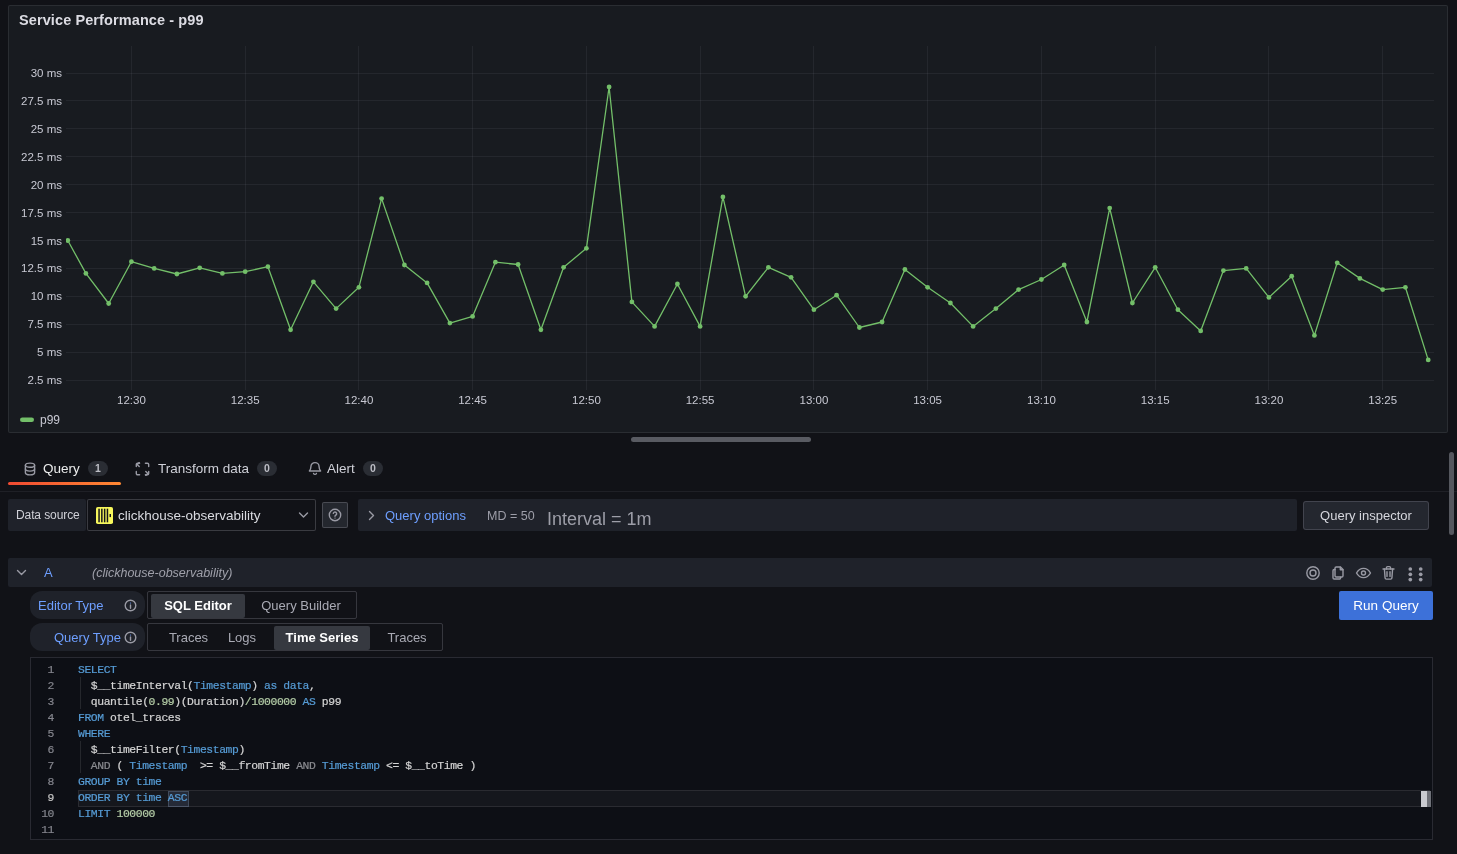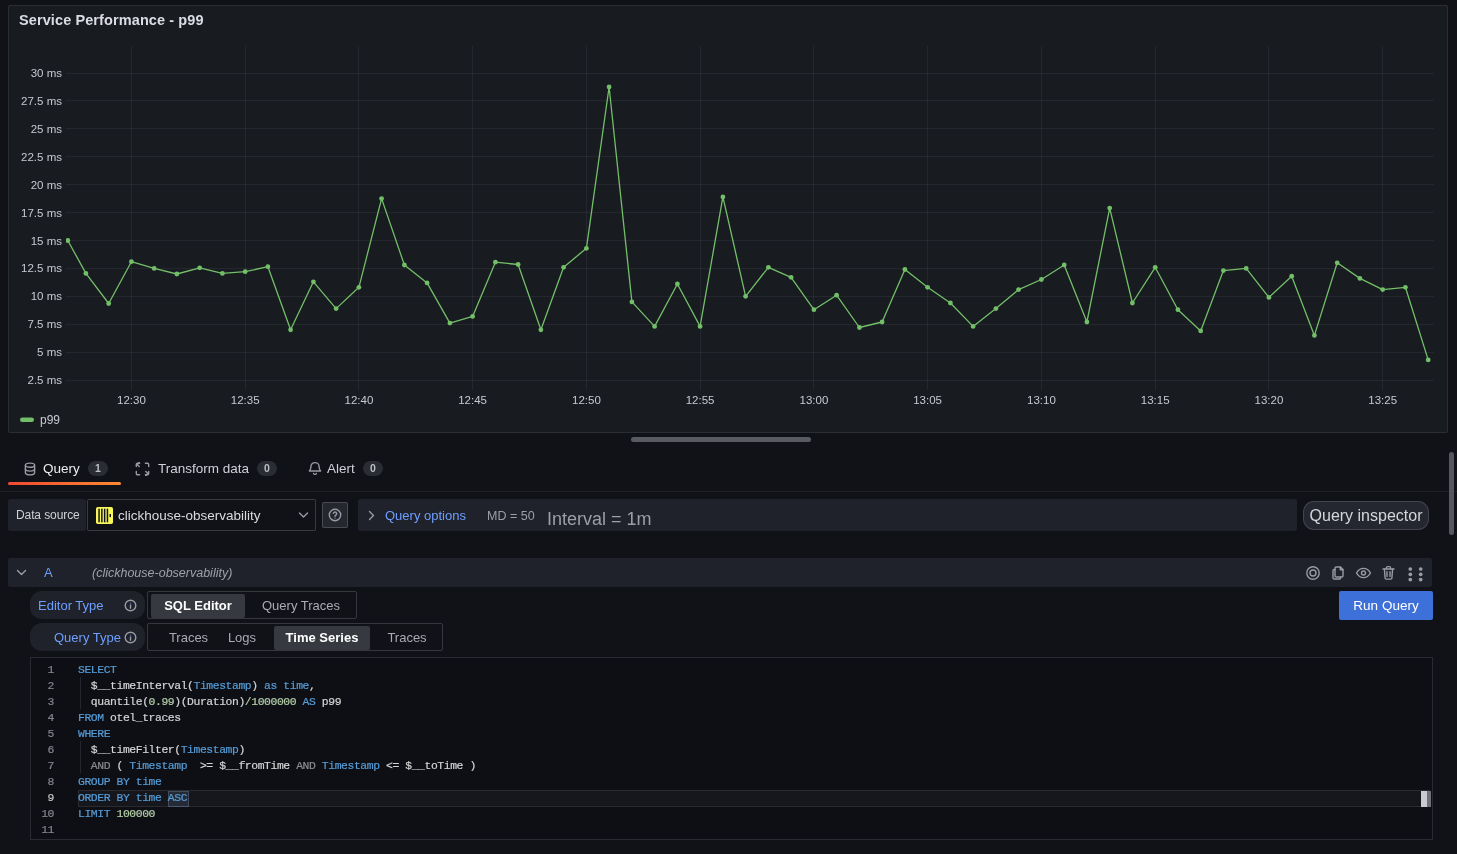--- a/index.html
+++ b/index.html
@@ -193,21 +193,21 @@
 <path d="M5.3 5.3 a1.7 1.7 0 1 1 2.4 1.9 c-0.5 0.25 -0.7 0.55 -0.7 1.1"></path>
 <circle cx="7" cy="10" r="0.55" fill="#c5c6ce" stroke="none"></circle>
 </svg>
 <div class="abs" style="left:358px;top:499px;width:939px;height:32px;background:#1f222a;border-radius:2px"></div>
 <svg class="abs ico" style="left:367px;top:510px" width="9" height="11" viewBox="0 0 9 11" stroke="#c0c1c9">
     <path d="M2.5 1.5 L6.5 5.5 L2.5 9.5"></path>
   </svg>
 <div class="abs" style="left:385px;top:508px;font-size:13px;font-weight:500;color:#6e9fff">Query options</div>
 <div class="abs gray" style="left:487px;top:508.5px;font-size:12.5px">MD = 50</div>
 <div class="abs gray" style="left:547px;top:508.5px;font-size:18px">Interval = 1m</div>
-<div class="abs" style="left:1303px;top:501px;width:126px;height:29px;background:#24272f;border:1px solid rgba(204,204,220,0.18);border-radius:11px;color:#d5d6dd;font-size:16px;font-weight:500;display:flex;align-items:center;justify-content:center">Query inspector</div>
+<div class="abs" style="left:1303px;top:501px;width:126px;height:29px;background:#24272f;border:1px solid rgba(204,204,220,0.18);border-radius:3px;color:#d5d6dd;font-size:13px;font-weight:500;display:flex;align-items:center;justify-content:center">Query inspector</div>
 
 <div class="abs" style="left:1449px;top:452px;width:4.5px;height:83px;border-radius:3px;background:#55575e"></div>
 
 <div class="abs" style="left:8px;top:558px;width:1424px;height:29px;background:#1f222a;border-radius:2px"></div>
 <svg class="abs ico" style="left:16px;top:569px" width="11" height="8" viewBox="0 0 11 8" stroke="#c9cad2">
     <path d="M1.5 1.5 L5.5 5.5 L9.5 1.5"></path>
   </svg>
 <div class="abs" style="left:44px;top:565px;font-size:13px;font-weight:500;color:#6e9fff">A</div>
 <div class="abs" style="left:92px;top:566px;font-size:12.5px;font-style:italic;color:#9fa0aa">(clickhouse-observability)</div>
 <svg class="abs ico" style="left:1305px;top:565px" width="16" height="16" viewBox="0 0 16 16">
@@ -239,21 +239,21 @@
 </svg>
 
 <div class="lbl abs" style="left:30px;top:591px;width:115px;height:28px;padding-left:8px">Editor Type</div>
 <svg class="abs ico" style="left:124px;top:598.5px" width="13" height="13" viewBox="0 0 13 13" stroke="#6e9fff">
 <circle cx="6.5" cy="6.5" r="5.3"></circle>
     <path d="M6.5 6 v3.2"></path>
     <circle cx="6.5" cy="4" r="0.6" fill="#6e9fff" stroke="none"></circle>
 </svg>
 <div class="seg abs" style="left:147px;top:591px;width:210px;height:28px">
 <div class="chip" style="position:absolute;left:3px;top:2px;width:94px;height:23.5px">SQL Editor</div>
-<div class="segtxt" style="position:absolute;left:100px;width:106px">Query Traces</div>
+<div class="segtxt" style="position:absolute;left:100px;width:106px">Query Builder</div>
 </div>
 <div class="abs" style="left:1339px;top:591px;width:94px;height:29px;background:#3d71d9;border-radius:2px;color:#fff;font-size:13.5px;font-weight:500;display:flex;align-items:center;justify-content:center">Run Query</div>
 
 <div class="lbl abs" style="left:30px;top:623px;width:115px;height:28px;padding-left:24px">Query Type</div>
 <svg class="abs ico" style="left:124px;top:630.5px" width="13" height="13" viewBox="0 0 13 13" stroke="#6e9fff">
 <circle cx="6.5" cy="6.5" r="5.3"></circle>
     <path d="M6.5 6 v3.2"></path>
     <circle cx="6.5" cy="4" r="0.6" fill="#6e9fff" stroke="none"></circle>
 </svg>
 <div class="seg abs" style="left:147px;top:623px;width:296px;height:28px">
@@ -280,21 +280,21 @@
 <div class="ln" style="top:35.5px">3</div>
 <div class="ln" style="top:51.5px">4</div>
 <div class="ln" style="top:67.5px">5</div>
 <div class="ln" style="top:83.5px">6</div>
 <div class="ln" style="top:99.5px">7</div>
 <div class="ln" style="top:115.5px">8</div>
 <div class="ln" style="top:131.5px;color:#c6c6c6">9</div>
 <div class="ln" style="top:147.5px">10</div>
 <div class="ln" style="top:163.5px">11</div>
 <div class="cl" style="top:3.5px"><span class="kw">SELECT</span></div>
-<div class="cl" style="top:19.5px">  $__timeInterval(<span class="kw">Timestamp</span>) <span class="kw">as</span> <span class="kw">time</span>,</div>
+<div class="cl" style="top:19.5px">  $__timeInterval(<span class="kw">Timestamp</span>) <span class="kw">as</span> <span class="kw">data</span>,</div>
 <div class="cl" style="top:35.5px">  quantile(<span class="num">0.99</span>)(Duration)<span class="num">/1000000</span> <span class="kw">AS</span> p99</div>
 <div class="cl" style="top:51.5px"><span class="kw">FROM</span> otel_traces</div>
 <div class="cl" style="top:67.5px"><span class="kw">WHERE</span></div>
 <div class="cl" style="top:83.5px">  $__timeFilter(<span class="kw">Timestamp</span>)</div>
 <div class="cl" style="top:99.5px">  <span class="op">AND</span> ( <span class="kw">Timestamp</span>  &gt;= $__fromTime <span class="op">AND</span> <span class="kw">Timestamp</span> &lt;= $__toTime )</div>
 <div class="cl" style="top:115.5px"><span class="kw">GROUP BY time</span></div>
 <div class="cl" style="top:131.5px"><span class="kw">ORDER BY time ASC</span></div>
 <div class="cl" style="top:147.5px"><span class="kw">LIMIT</span> <span class="num">100000</span></div>
 </div>
 

